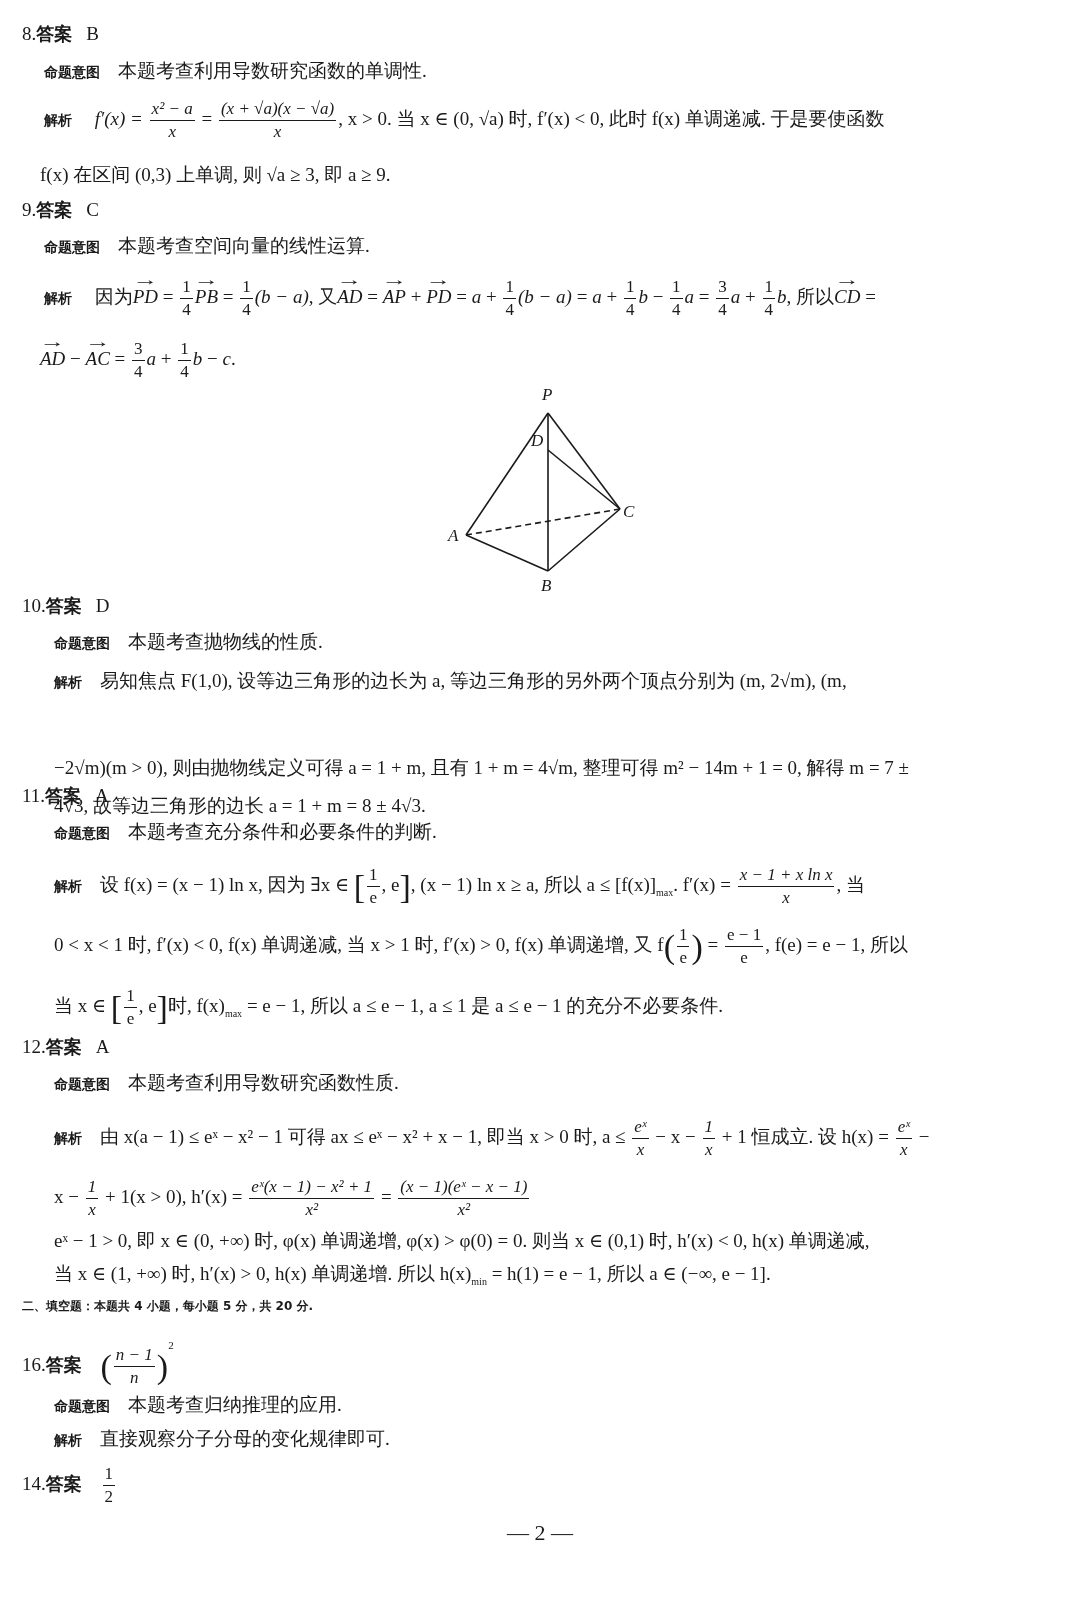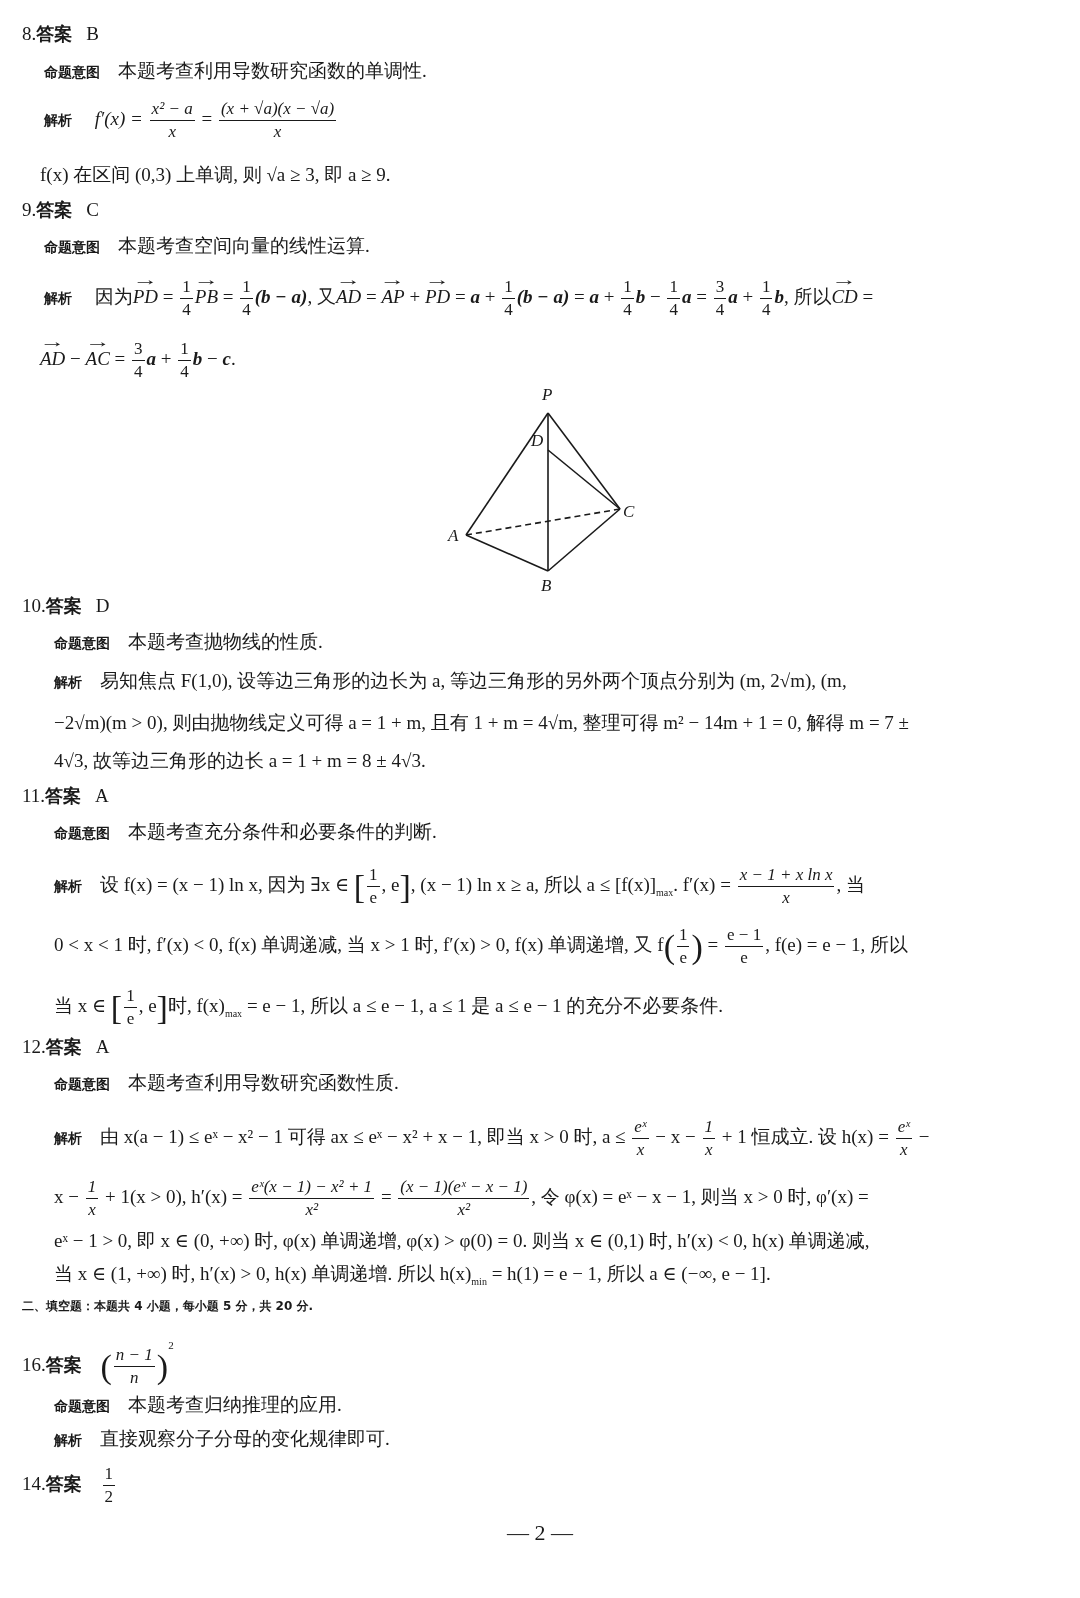--- a/index.html
+++ b/index.html
@@ -9,23 +9,23 @@
     color: #1a1a1a; font-size: 19px;
   }
   .line { position: absolute; white-space: nowrap; line-height: 1; }
   .qhead { left: 22px; font-size: 19px; }
   .qhead .num { font-family: "Liberation Serif", serif; }
   .qhead .kw { font-family: "DejaVu Sans", sans-serif; font-weight: bold; font-size: 18px; margin-right: 14px; }
   .label { font-family: "DejaVu Sans", sans-serif; font-weight: bold; font-size: 14px; margin-right: 18px; }
   .ind { left: 44px; }
   .ind2 { left: 54px; }
   .cont { left: 40px; }
-  .cont2 { left: 54px; }
+  .cont2 { left: 54px; margin-top: 45px; }
   .m { font-style: italic; }
-  .b { font-weight: bold; font-style: italic; margin-top: 24px; }
+  .b { font-weight: normal; font-style: italic; margin-top: 24px; }
   .frac { display: inline-flex; flex-direction: column; align-items: center; vertical-align: middle; margin: 0 2px; font-size: 17px; }
   .frac .n { border-bottom: 1px solid #1a1a1a; padding: 0 2px 1px; line-height: 1.1; }
   .frac .d { padding-top: 2px; line-height: 1.1; }
   sup { font-size: 11px; }
   sub { font-size: 10px; }
   .vec { position: relative; display: inline-block; }
   .vec::before { content: "\2192"; position: absolute; top: -15px; left: 0; right: 0; text-align: center; font-size: 16px; font-style: normal; letter-spacing: 0; transform: scaleX(1.6); }
   .big { font-size: 34px; vertical-align: middle; font-style: normal; }
   .section { left: 22px; font-family: "DejaVu Sans", sans-serif; font-weight: bold; font-size: 12px; }
   .page-num { left: 0; width: 1080px; text-align: center; font-size: 22px; }
@@ -44,21 +44,21 @@
   <span class="label">解析</span>
   <span class="m">f′(x) =</span>
   <span class="frac m">
       <span class="n">x² − a</span>
       <span class="d">x</span>
     </span>
   <span>=</span>
   <span class="frac m">
       <span class="n">(x + √a)(x − √a)</span>
       <span class="d">x</span>
-    </span>
+    </span><span>, x &gt; 0. 当 x ∈ (0, √a) 时, f′(x) &lt; 0, 此时 f(x) 单调递减. 于是要使函数</span>
 </div>
 <div class="line cont" style="top:165px">f(x) 在区间 (0,3) 上单调, 则 √a ≥ 3, 即 a ≥ 9.</div>
 
 <div class="line qhead" style="top:200px">
   <span class="num">9.</span><span class="kw">答案</span><span>C</span>
 </div>
 <div class="line ind" style="top:236px">
   <span class="label">命题意图</span><span>本题考查空间向量的线性运算.</span>
 </div>
 <div class="line ind" style="top:278px">
@@ -213,21 +213,21 @@
     </span>
   <span>+ 1(x &gt; 0), h′(x) =</span>
   <span class="frac m">
       <span class="n">eˣ(x − 1) − x² + 1</span>
       <span class="d">x²</span>
     </span>
   <span>=</span>
   <span class="frac m">
       <span class="n">(x − 1)(eˣ − x − 1)</span>
       <span class="d">x²</span>
-    </span><span>, 令 φ(x) = eˣ − x − 1, 则当 x &gt; 0 时, φ′(x) =</span>
+    </span>
 </div>
 <div class="line ind2" style="top:1231px">eˣ − 1 &gt; 0, 即 x ∈ (0, +∞) 时, φ(x) 单调递增, φ(x) &gt; φ(0) = 0. 则当 x ∈ (0,1) 时, h′(x) &lt; 0, h(x) 单调递减,</div>
 <div class="line ind2" style="top:1264px">
   <span>当 x ∈ (1, +∞) 时, h′(x) &gt; 0, h(x) 单调递增. 所以 h(x)</span><sub>min</sub>
   <span>= h(1) = e − 1, 所以 a ∈ (−∞, e − 1].</span>
 </div>
 
 <div class="line section" style="top:1300px">二、填空题：本题共 4 小题，每小题 5 分，共 20 分.</div>
 
 <div class="line qhead" style="top:1340px">

